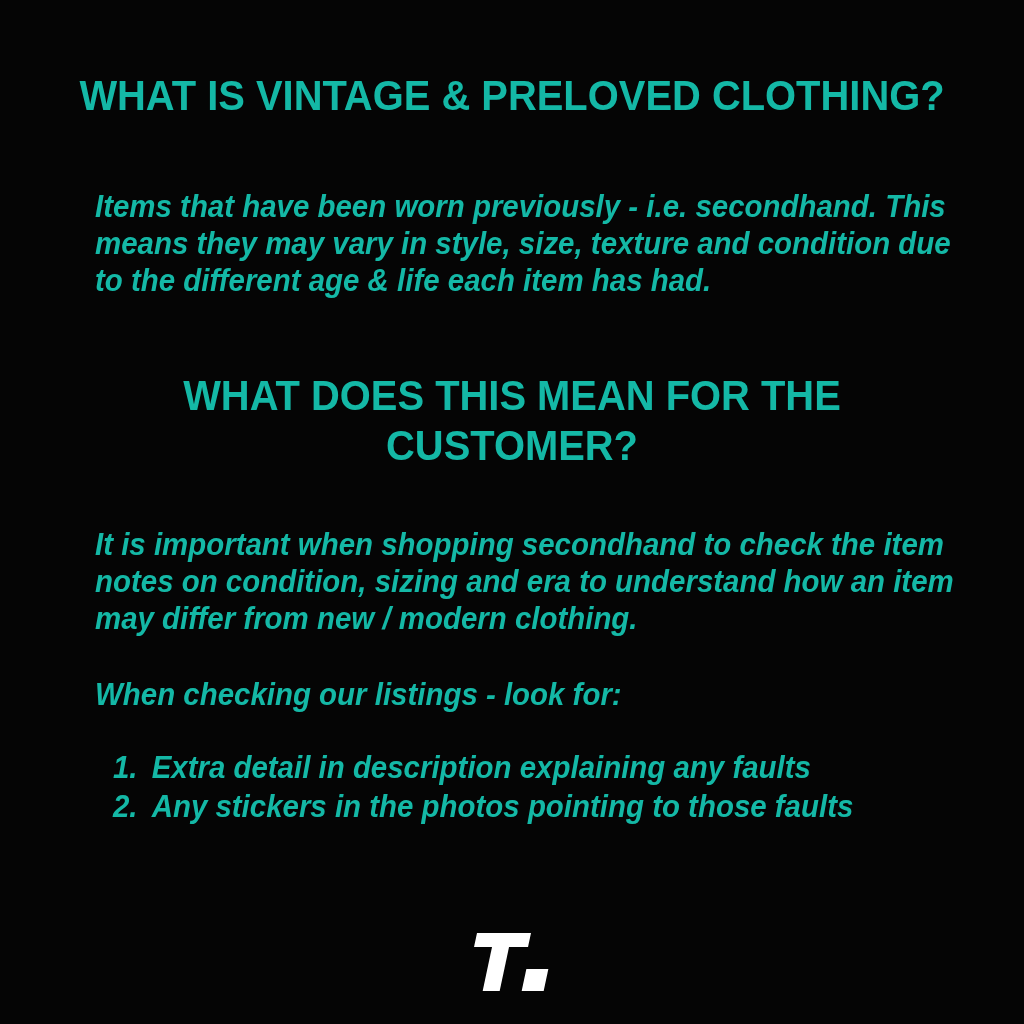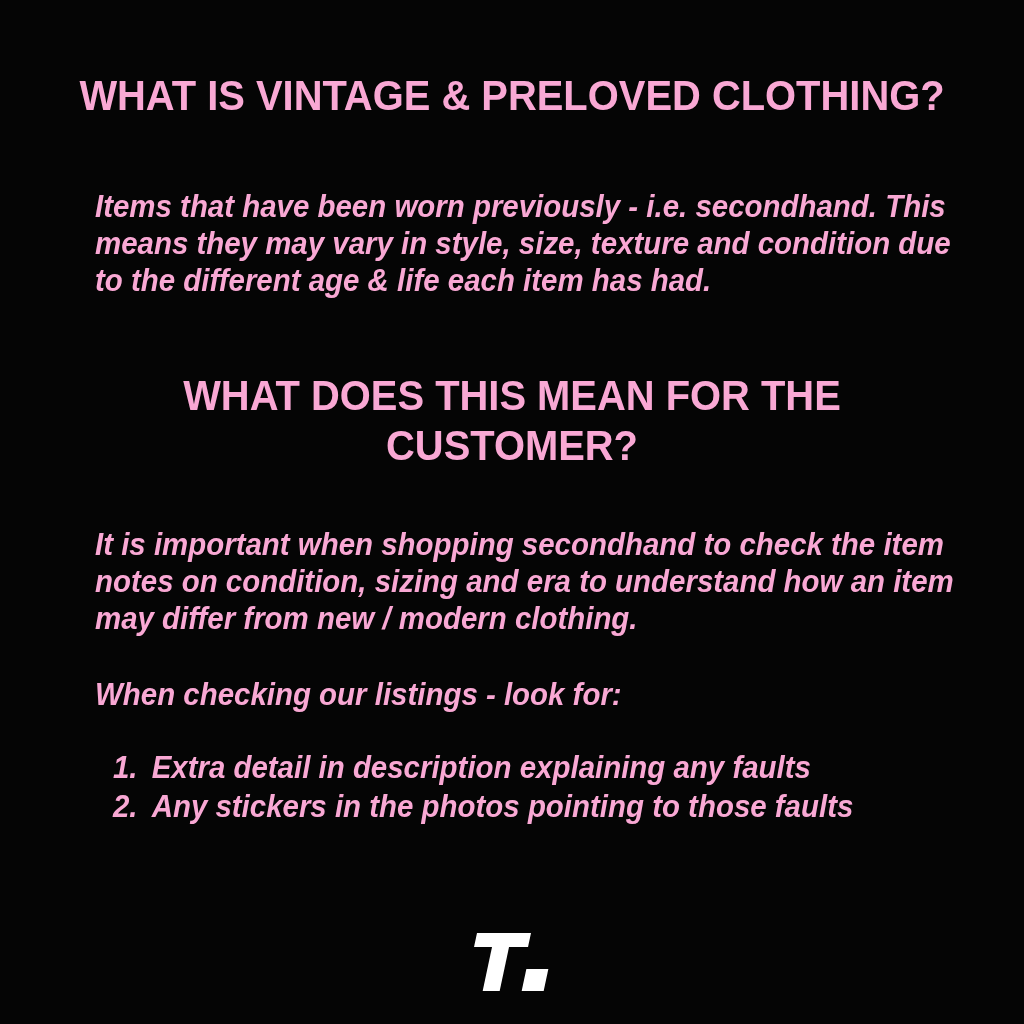--- a/index.html
+++ b/index.html
@@ -5,21 +5,21 @@
   html, body {
     margin: 0;
     padding: 0;
     background: #000;
   }
   .canvas {
     position: relative;
     width: 1024px;
     height: 1024px;
     background: #050505;
-    color: #f9a8d4;
+    color: #14b8a6;
     font-family: "Liberation Sans", sans-serif;
     overflow: hidden;
   }
   .h1 {
     position: absolute;
     left: 0;
     right: 0;
     top: 73px;
     text-align: center;
     font-size: 42px;

